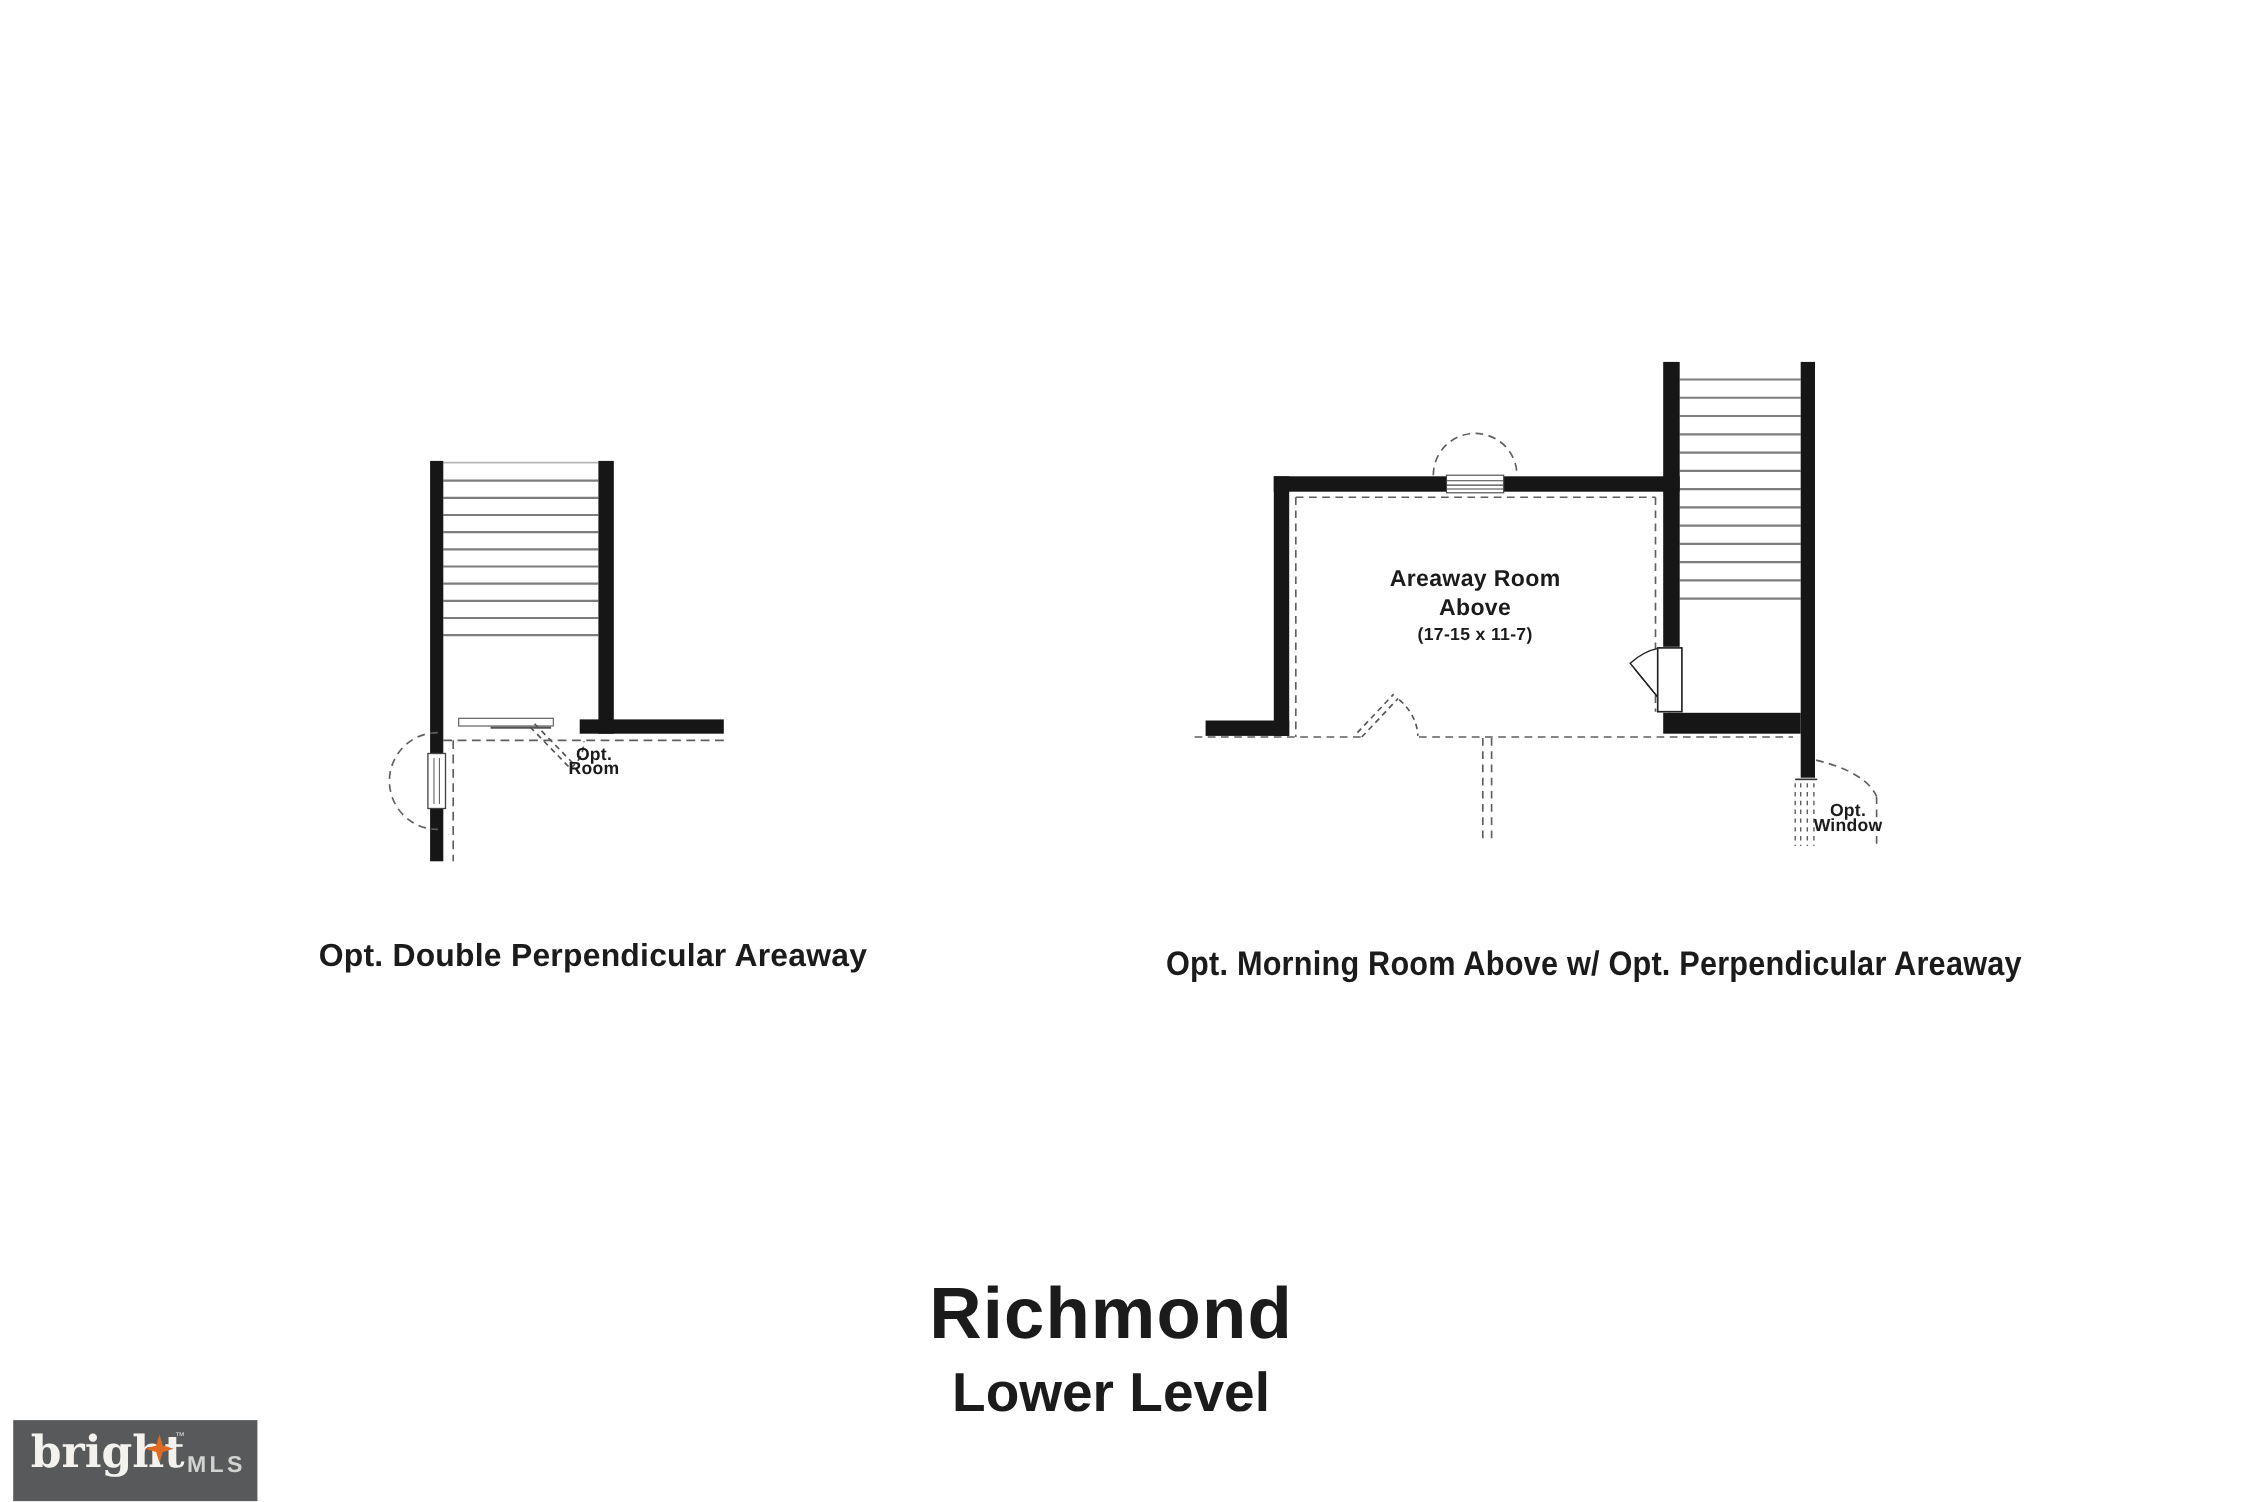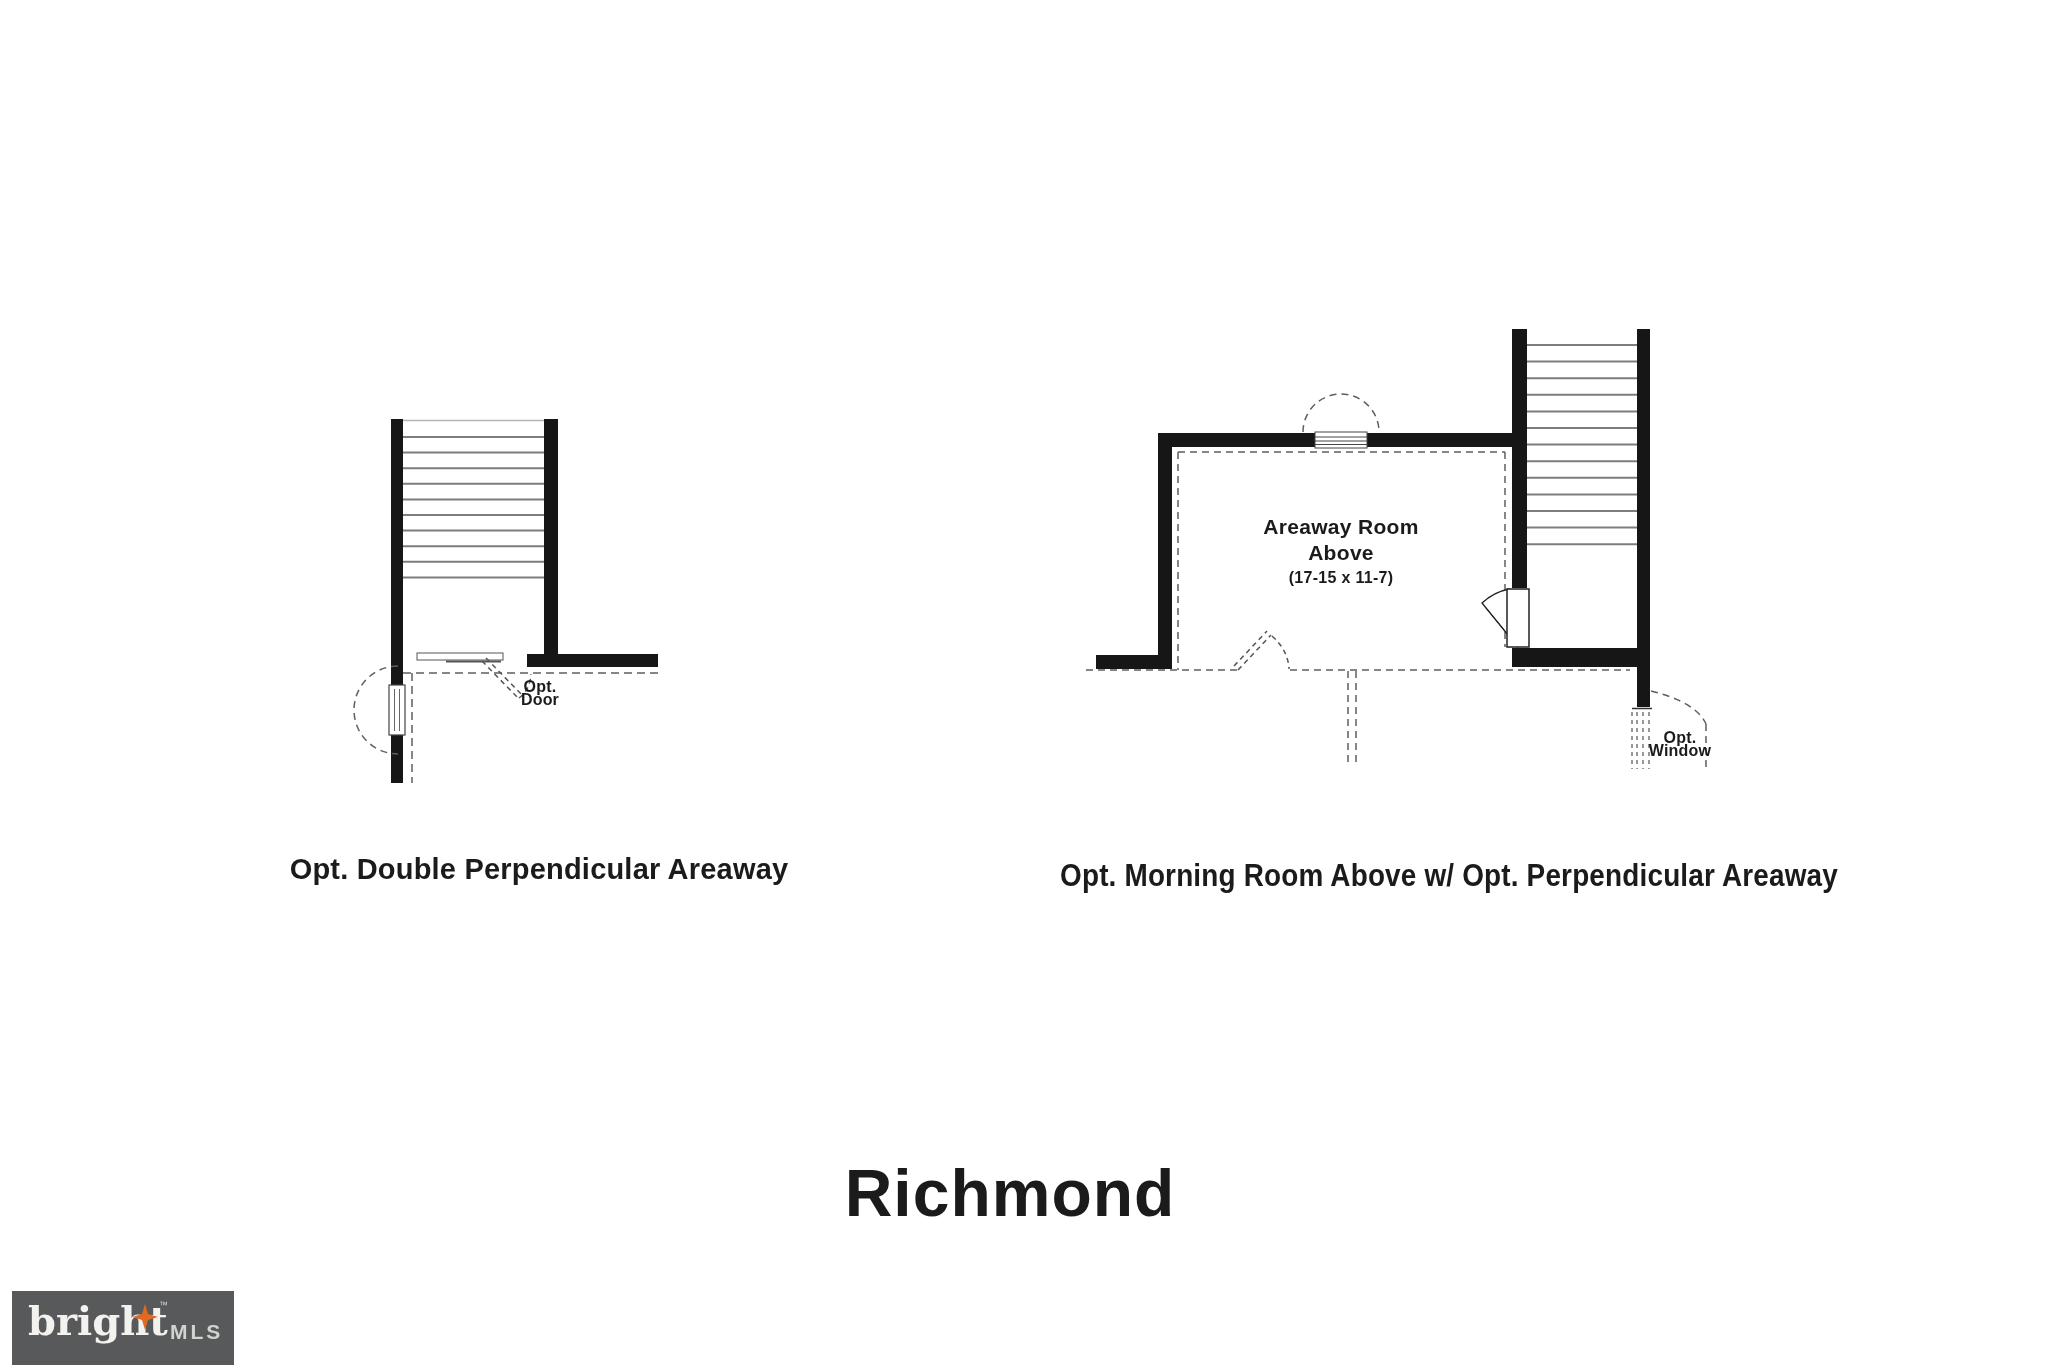--- a/index.html
+++ b/index.html
@@ -168,40 +168,41 @@
         <g stroke="#5f5f5f" stroke-width="1.5" fill="none" stroke-dasharray="7 5">
           <path d="M 1651 691 Q 1696 702 1706 724"></path>
           <line x1="1706" y1="724" x2="1706" y2="769"></line>
         </g>
       </g>
     </g>
   </svg>
 
   <div class="lbl small-note" style="left:505px;top:680px;width:70px;">
     <div>Opt.</div>
-    <div>Door</div>
+    <div>Room</div>
   </div>
 
   <div class="lbl" style="left:1191px;top:514px;width:300px;">
     <div class="room-name">Areaway Room</div>
     <div class="room-name">Above</div>
     <div class="room-dims">(17-15 x 11-7)</div>
   </div>
 
   <div class="lbl small-note" style="left:1634px;top:731px;width:92px;">
     <div>Opt.</div>
     <div>Window</div>
   </div>
 
   <div class="lbl caption" style="left:239px;top:853px;width:600px;">Opt. Double Perpendicular Areaway</div>
 
   <div class="lbl caption caption-condensed" style="left:949px;top:858px;width:1000px;">Opt. Morning Room Above w/ Opt. Perpendicular Areaway</div>
 
   <div class="lbl" style="left:710px;top:1158px;width:600px;">
     <div class="plan-title">Richmond</div>
+    <div class="plan-level">Lower Level</div>
   </div>
 
   <div id="logo-box">
     <span id="logo-brand">bright</span>
     <svg id="logo-star" width="28" height="28" viewBox="0 0 28 28">
       <path d="M14 1 L17 11 L27 14 L17 17 L14 27 L11 17 L1 14 L11 11 Z" fill="#e06a1f"></path>
     </svg>
     <span id="logo-tm">™</span>
     <span id="logo-mls">MLS</span>
   </div>

